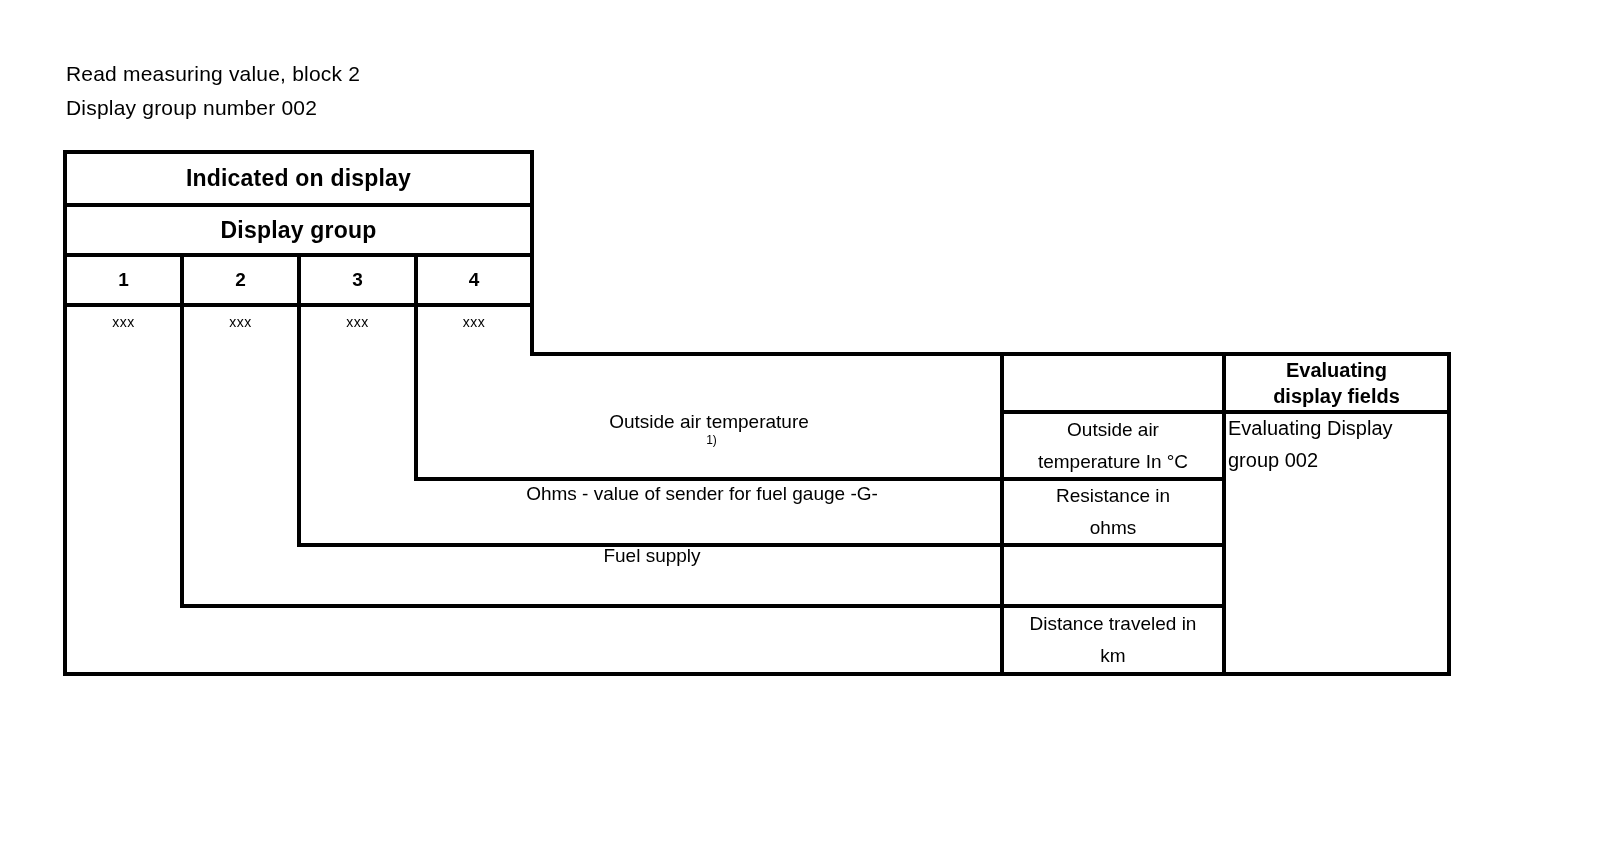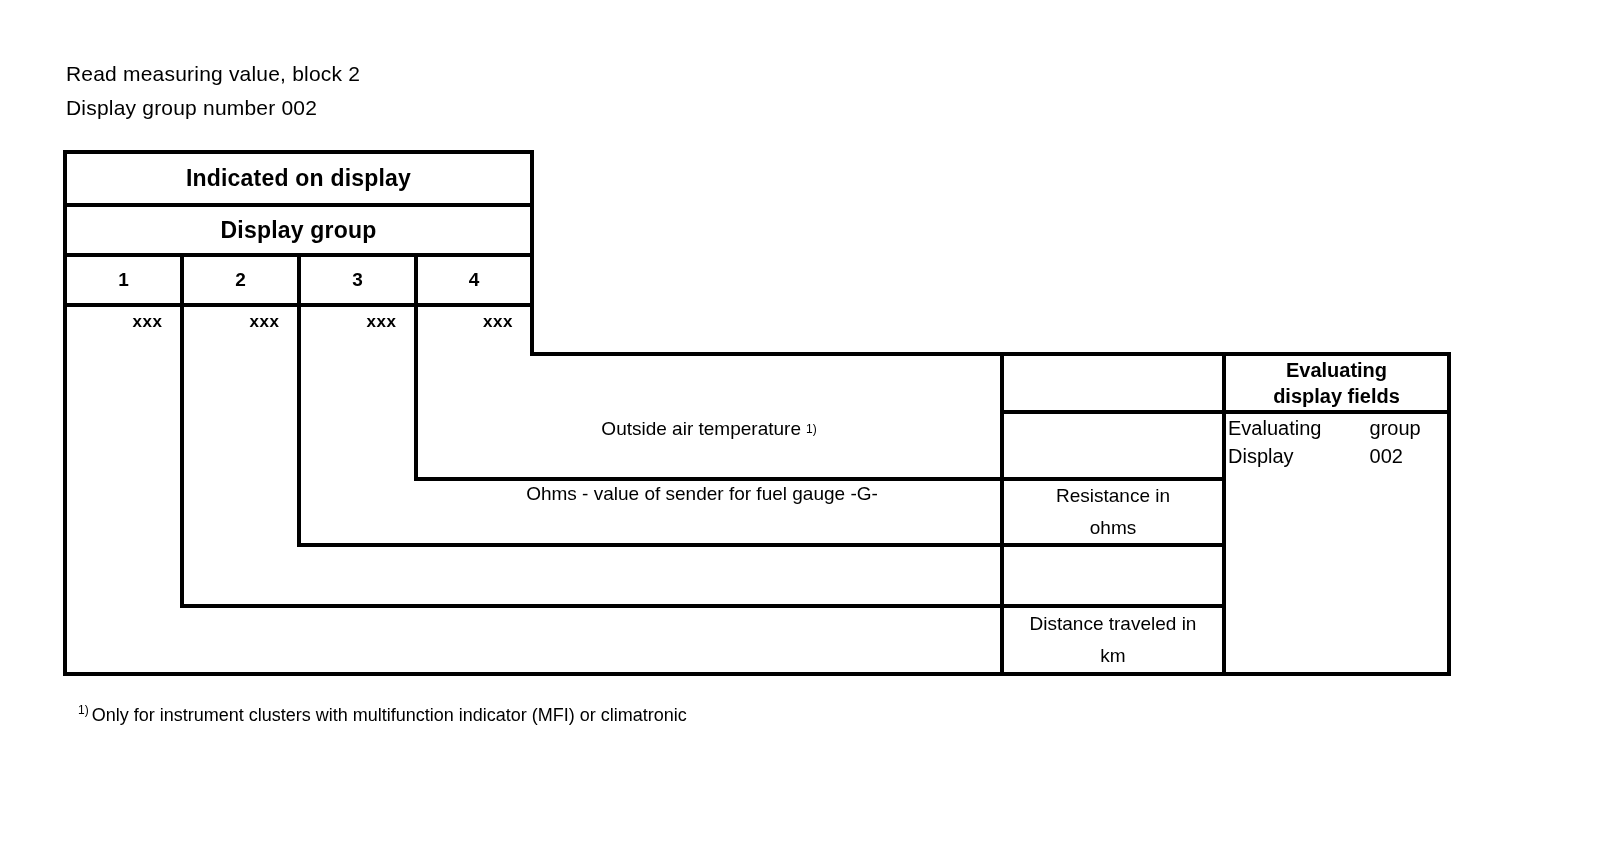--- a/index.html
+++ b/index.html
@@ -59,29 +59,29 @@
   .hdr-big {
     font-size: 23px;
     font-weight: bold;
     letter-spacing: 0.2px;
   }
   .hdr-num {
     font-size: 19px;
     font-weight: bold;
   }
   .xxx {
-    font-size: 17px;
-    font-weight: bold;
+    font-size: 14px;
+    font-weight: normal;
     letter-spacing: 0.5px;
-    margin-left: 24px;
   }
   .desc-text {
     font-size: 19px;
     font-weight: normal;
     white-space: nowrap;
+    flex-direction: column;
   }
   .desig-hdr {
     font-size: 20px;
     font-weight: bold;
     line-height: 26px;
   }
   .desig-text {
     font-size: 19px;
     font-weight: normal;
     line-height: 32px;
@@ -183,42 +183,44 @@
   <div class="cell center xxx" style="left:301px; top:307px; width:113px; height:30px;">xxx</div>
   <div class="cell center xxx" style="left:418px; top:307px; width:112px; height:30px;">xxx</div>
 
   <div class="cell center desc-text" style="left:418px; top:413px; width:582px; height:32px;">
     <span>Outside air temperature</span>
       <span class="sup">1)</span>
   </div>
 
   <div class="cell center desc-text" style="left:301px; top:479px; width:802px; height:30px;">Ohms - value of sender for fuel gauge -G-</div>
 
-
-
-
+  <div class="cell left desc-text" style="left:322px; top:545px; width:660px; height:30px;">Fuel supply</div>
+
+
+
+  <div class="cell center desig-text" style="left:1004px; top:414px; width:218px; height:63px; flex-direction:column; justify-content:center;">
+    <span>Outside air</span>
+    <span>temperature In °C</span>
+  </div>
 
   <div class="cell center desig-text" style="left:1004px; top:481px; width:218px; height:62px; flex-direction:column; justify-content:center;">
     <span>Resistance in</span>
     <span>ohms</span>
   </div>
 
 
   <div class="cell center desig-hdr" style="left:1226px; top:356px; width:221px; height:54px; flex-direction:column; justify-content:center;">
     <span>Evaluating</span>
     <span>display fields</span>
   </div>
 
   <div class="cell center desig-text" style="left:1004px; top:608px; width:218px; height:64px; flex-direction:column; justify-content:center;">
     <span>Distance traveled in</span>
     <span>km</span>
   </div>
 
-  <div class="cell left eval-text" style="left:1228px; top:414px; width:219px; height:60px; flex-direction:row; align-items:flex-start; justify-content:flex-start;">
+  <div class="cell left eval-text" style="left:1228px; top:414px; width:219px; height:60px; flex-direction:column; align-items:flex-start; justify-content:space-between;">
     <span>Evaluating Display</span>
     <span>group 002</span>
   </div>
 
-  <div class="footnote">
-    <span class="fn-mark">1)</span><span>Only for instrument clusters with multifunction indicator (MFI) or climatronic</span>
-  </div>
 
 </div>
 
 </body></html>

